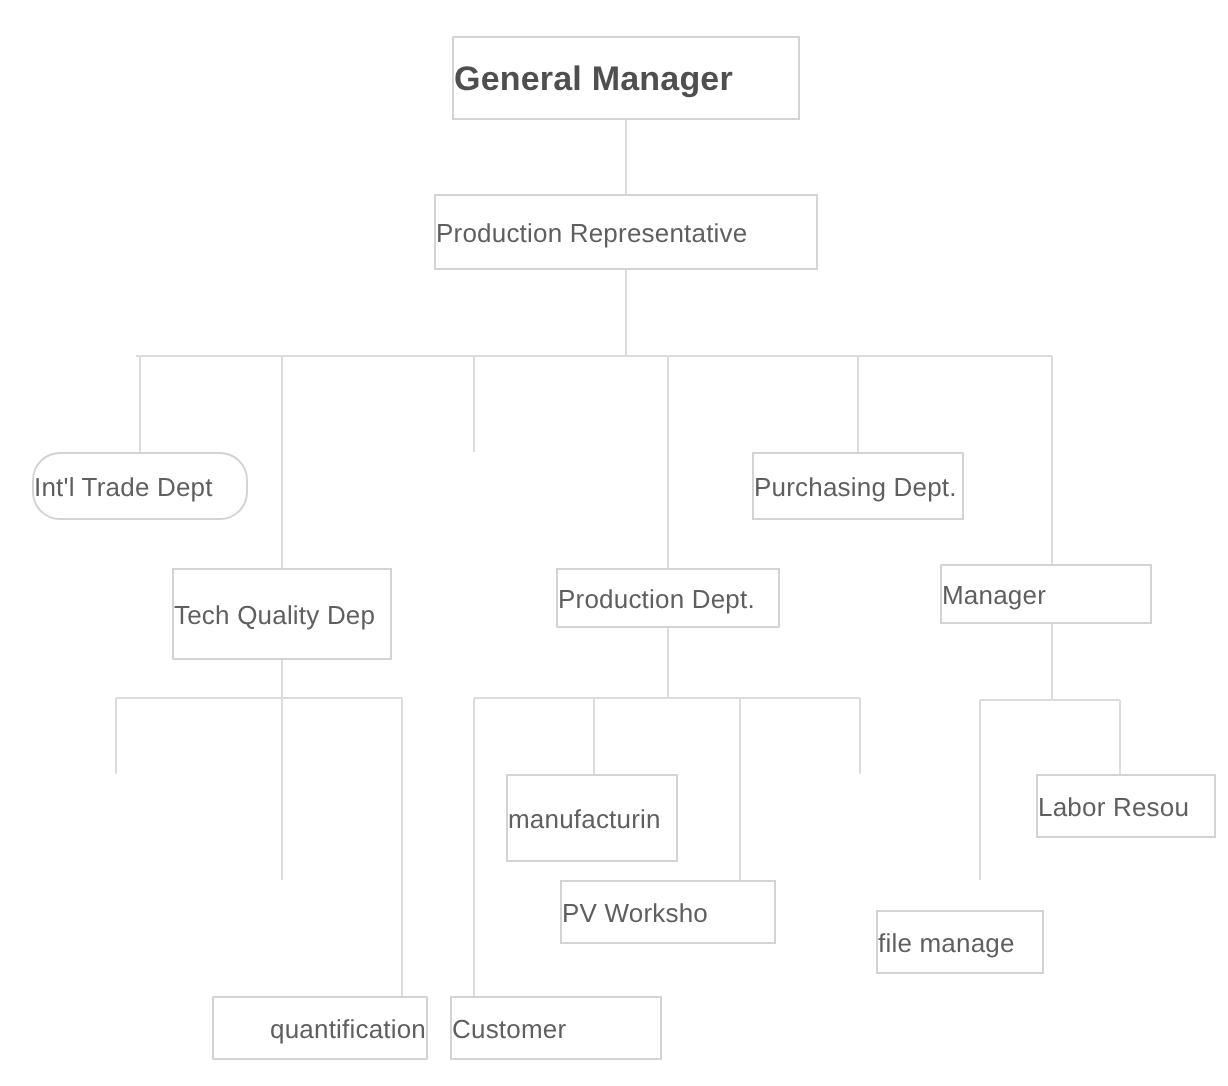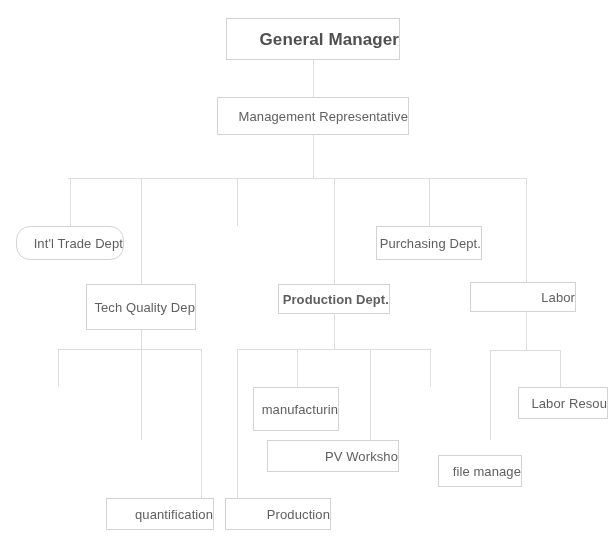--- a/index.html
+++ b/index.html
@@ -25,21 +25,21 @@
     height: 543px;
   }
   .node {
     position: absolute;
     box-sizing: border-box;
     border: 1px solid #d3d3d3;
     background: #ffffff;
     color: #5f5f5f;
     display: flex;
     align-items: center;
-    justify-content: flex-end;
+    justify-content: flex-start;
     font-size: 13px;
     line-height: 1;
     white-space: nowrap;
     overflow: hidden;
     letter-spacing: 0.1px;
   }
   .node.root-node {
     font-size: 17px;
     font-weight: bold;
     color: #4f4f4f;
@@ -72,47 +72,47 @@
       <line x1="430" y1="349" x2="430" y2="387" stroke="#dcdcdc" stroke-width="1" shape-rendering="crispEdges"></line>
       <line x1="526" y1="312" x2="526" y2="350" stroke="#dcdcdc" stroke-width="1" shape-rendering="crispEdges"></line>
       <line x1="490" y1="350" x2="560" y2="350" stroke="#dcdcdc" stroke-width="1" shape-rendering="crispEdges"></line>
       <line x1="490" y1="350" x2="490" y2="440" stroke="#dcdcdc" stroke-width="1" shape-rendering="crispEdges"></line>
       <line x1="560" y1="350" x2="560" y2="387" stroke="#dcdcdc" stroke-width="1" shape-rendering="crispEdges"></line>
     </svg>
 <div class="node root-node" style="left: 226px; top: 18px; width: 174px; height: 42px;">
       <span>General Manager</span>
     </div>
     <div class="node" style="left: 217px; top: 97px; width: 192px; height: 38px;">
-      <span>Management Representative</span>
+      <span>Production Representative</span>
     </div>
     <div class="node" style="left: 16px; top: 226px; width: 108px; height: 34px; border-radius: 14px;">
       <span>Int'l Trade Dept</span>
     </div>
     <div class="node" style="left: 376px; top: 226px; width: 106px; height: 34px;">
       <span>Purchasing Dept.</span>
     </div>
     <div class="node" style="left: 86px; top: 284px; width: 110px; height: 46px;">
       <span>Tech Quality Dep</span>
     </div>
-    <div class="node" style="left: 278px; top: 284px; width: 112px; height: 30px; font-weight: bold;">
+    <div class="node" style="left: 278px; top: 284px; width: 112px; height: 30px;">
       <span>Production Dept.</span>
     </div>
     <div class="node" style="left: 470px; top: 282px; width: 106px; height: 30px;">
-      <span>Labor</span>
+      <span>Manager</span>
     </div>
     <div class="node" style="left: 106px; top: 498px; width: 108px; height: 32px; padding-left: 28px;">
       <span>quantification</span>
     </div>
     <div class="node" style="left: 225px; top: 498px; width: 106px; height: 32px;">
-      <span>Production</span>
+      <span>Customer</span>
     </div>
     <div class="node" style="left: 253px; top: 387px; width: 86px; height: 44px;">
       <span>manufacturin</span>
     </div>
-    <div class="node" style="left: 267px; top: 440px; width: 132px; height: 32px;">
+    <div class="node" style="left: 280px; top: 440px; width: 108px; height: 32px;">
       <span>PV Worksho</span>
     </div>
     <div class="node" style="left: 438px; top: 440px; width: 84px; height: 32px; margin-top: 15px;">
       <span>file manage</span>
     </div>
     <div class="node" style="left: 518px; top: 387px; width: 90px; height: 32px;">
       <span>Labor Resou</span>
     </div>
   </div>
 

